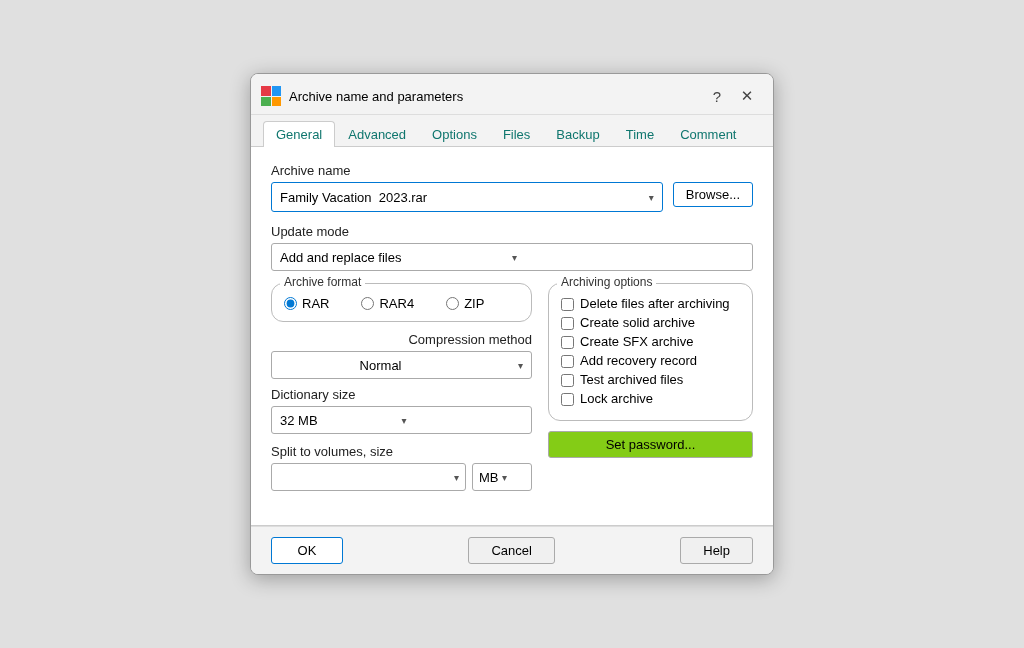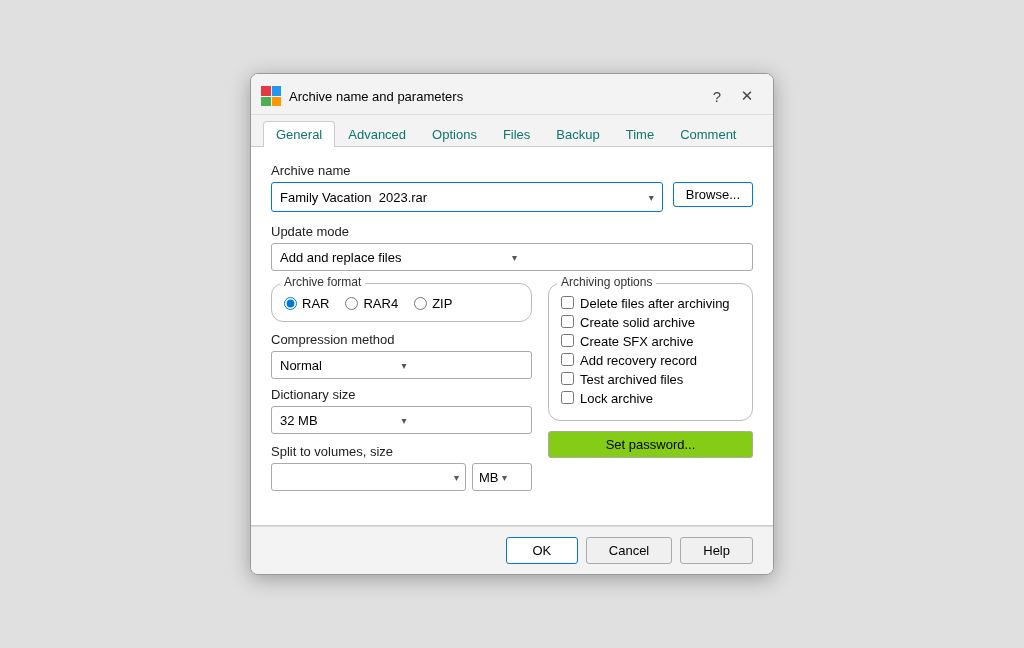--- a/index.html
+++ b/index.html
@@ -184,21 +184,21 @@
       top: -9px;
       left: 8px;
       background: #fff;
       padding: 0 4px;
       font-size: 12px;
       color: #333;
     }
 
     .radio-group {
       display: flex;
-      gap: 16px;
+      gap: 32px;
       align-items: flex-end;
       padding-top: 4px;
     }
     .radio-label {
       display: flex;
       align-items: center;
       gap: 5px;
       cursor: pointer;
       font-size: 13px;
     }
@@ -208,28 +208,28 @@
     }
     input[type="checkbox"] {
       accent-color: #0078d4;
       cursor: pointer;
       width: 13px;
       height: 13px;
     }
 
     .checkbox-label {
       display: flex;
-      align-items: flex-start;
+      align-items: flex-end;
       gap: 6px;
       font-size: 13px;
       cursor: pointer;
       margin-bottom: 4px;
     }
 
-    .compression-section { margin-bottom: 8px; }
+    .compression-section { margin-bottom: 8px; text-align: right; }
     .dict-section { margin-bottom: 10px; }
     .split-section { margin-bottom: 6px; }
 
     .split-row {
       display: flex;
       gap: 6px;
       align-items: center;
     }
     .split-input {
       flex: 1;
@@ -271,21 +271,21 @@
       border: 1px solid #aaa;
       border-radius: 3px;
       background: #84cc16;
       cursor: pointer;
       text-align: center;
     }
 
     .footer {
       background: #f3f3f3;
       display: flex;
-      justify-content: flex-end;
+      justify-content: space-between;
       padding: 10px 20px;
       gap: 8px;
       border-top: 1px solid #ddd;
     }
     .footer-btn {
       padding: 5px 22px;
       font-size: 13px;
       border: 1px solid #aaa;
       border-radius: 3px;
       background: #f0f0f0;

